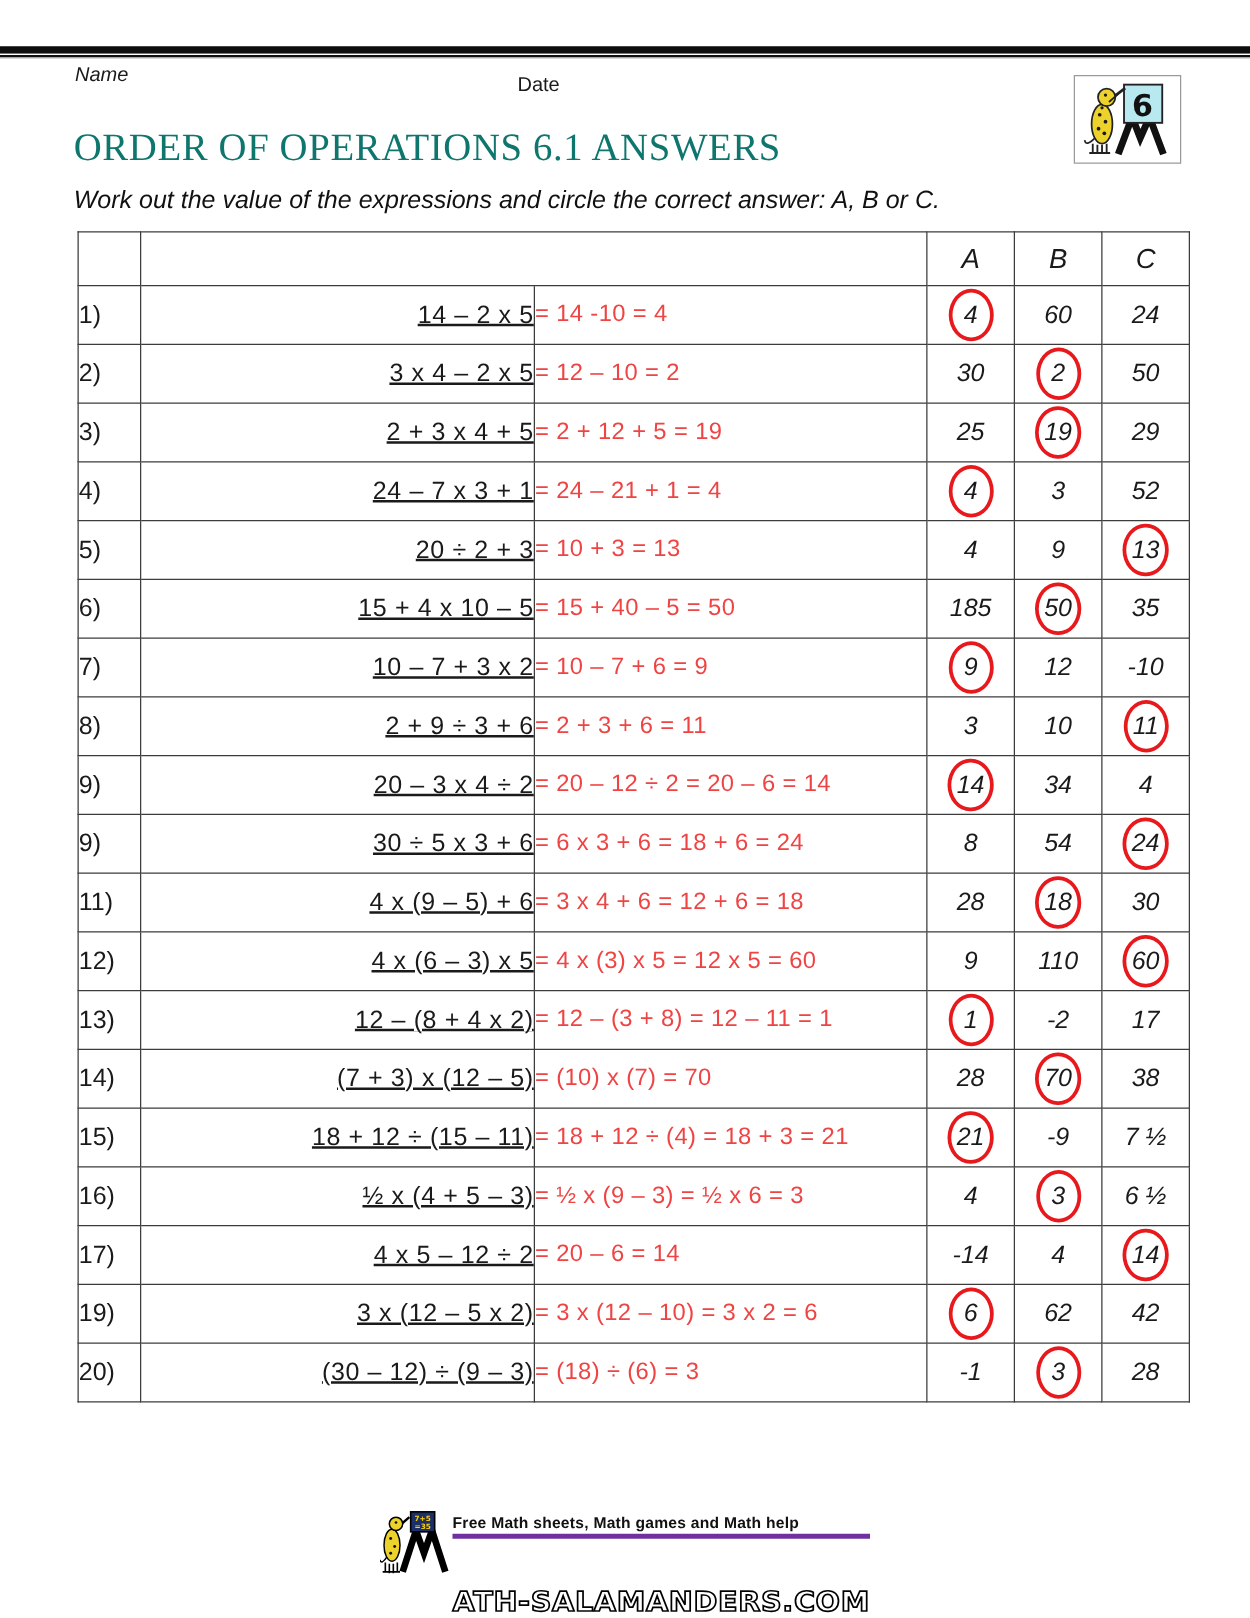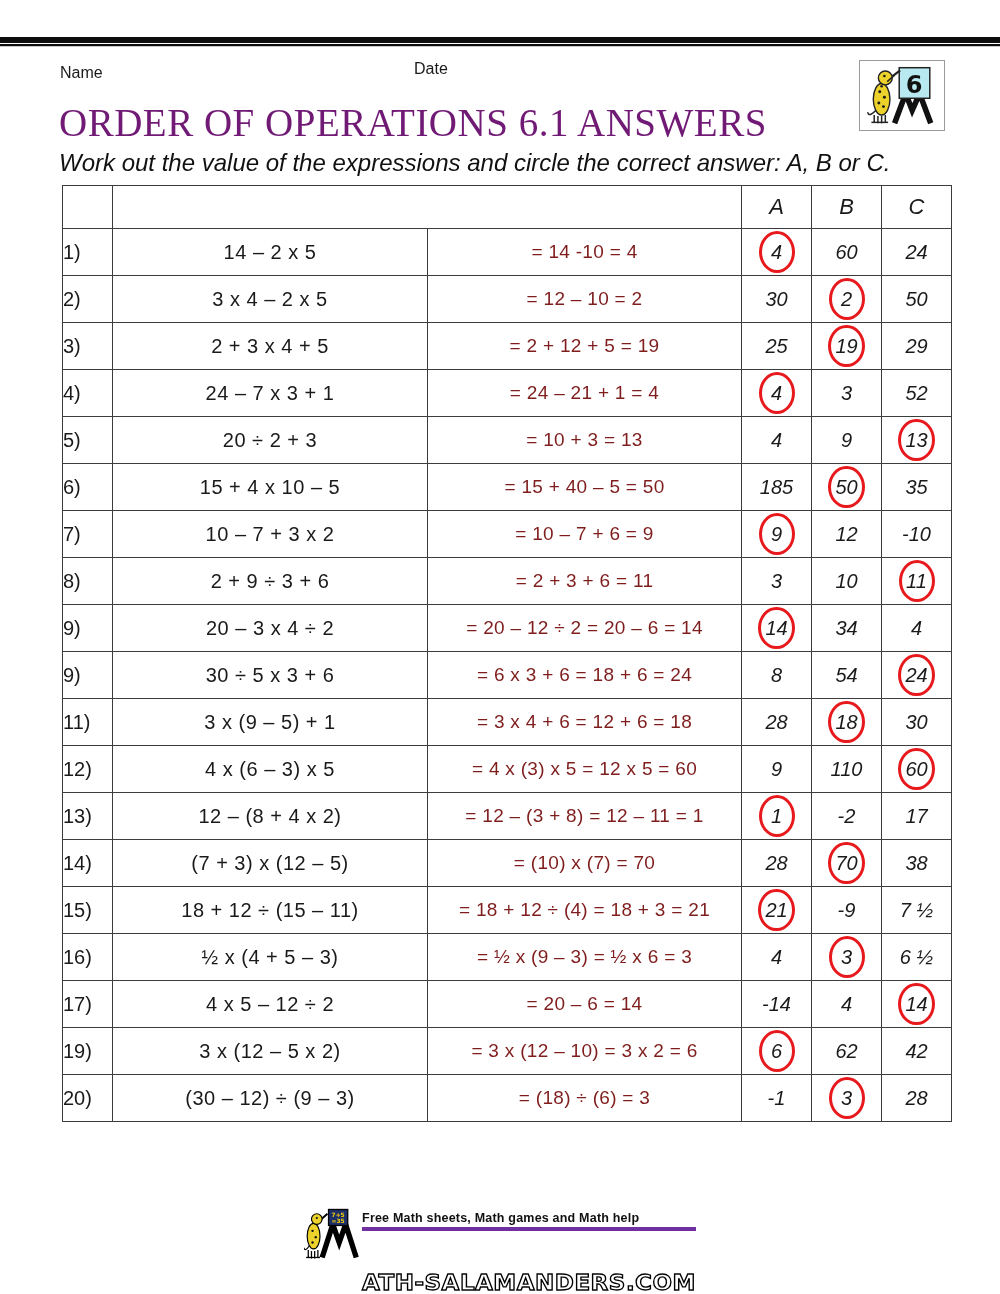--- a/index.html
+++ b/index.html
@@ -7,55 +7,55 @@
     width:1000px;height:1294px;position:relative;background:#ffffff;
     font-family:"Liberation Sans",sans-serif;color:#1a1a1a;overflow:hidden;
   }
   
   .top-bar{position:absolute;top:37px;left:0;width:1000px;}
   .bar-thick{height:6px;background:#0d0d0d;}
   .bar-gap{height:1px;background:#ffffff;}
   .bar-thin{height:2px;background:#0d0d0d;}
   .bar-gray{height:1px;background:#c9c9c9;}
 
-  .name-label{position:absolute;top:64px;left:60px;font-size:16px;}
+  .name-label{position:absolute;top:52px;left:60px;font-size:16px;font-style:italic;}
   .date-label{position:absolute;top:60px;left:414px;font-size:16px;text-align:right;}
 
   
   .logo-box{
     position:absolute;top:60px;left:859px;width:84px;height:69px;
     border:1px solid #9a9a9a;background:#fff;display:flex;align-items:center;justify-content:center;
   }
 
   
   .page-title{
     position:absolute;top:100px;left:59px;
-    font-family:"Liberation Serif",serif;font-size:39px;letter-spacing:0.5px;
-    color:#701a75;white-space:nowrap;
+    font-family:"Liberation Serif",serif;font-size:31px;letter-spacing:0.5px;
+    color:#0f766e;white-space:nowrap;
   }
   .instruction{
-    position:absolute;top:149px;left:59px;font-size:24px;font-style:italic;color:#111;
+    position:absolute;top:149px;left:59px;font-size:20px;font-style:italic;color:#111;
     white-space:nowrap;
   }
 
   
   table.sheet{
     position:absolute;top:185px;left:62px;width:890px;
     border-collapse:collapse;table-layout:fixed;
   }
   table.sheet th,table.sheet td{border:1px solid #3c3c3c;padding:0;vertical-align:middle;}
   col.c-num{width:50px;}
   col.c-expr{width:315px;}
   col.c-sol{width:314px;}
   col.c-ans{width:70px;}
   thead th{height:42px;font-style:italic;font-weight:normal;font-size:22px;text-align:center;}
   tbody td{height:46px;}
   td.num{font-size:20px;padding-left:8px;text-align:left;}
-  td.expr{font-size:20px;padding-left:12px;text-align:center;letter-spacing:0.5px;}
-  td.sol{font-size:19px;padding-left:10px;text-align:center;color:#7f1d1d;letter-spacing:0.3px;}
+  td.expr{font-size:20px;padding-left:12px;text-align:right;letter-spacing:0.5px;text-decoration:underline;}
+  td.sol{font-size:19px;padding-left:10px;text-align:left;color:#ef4444;letter-spacing:0.3px;}
   td.ans{font-style:italic;font-size:20px;text-align:center;}
   .ansv{display:inline-flex;align-items:center;justify-content:center;min-width:36px;height:42px;box-sizing:border-box;}
   .ansv.circled{
     border:3.5px solid #e8191c;border-radius:50%;padding:0 4px;
   }
 
   
   .footer{
     position:absolute;top:1205px;left:0;width:1000px;
     display:flex;justify-content:center;align-items:flex-start;
@@ -215,21 +215,21 @@
       <tr>
     <td class="num">9)</td>
     <td class="expr">30 ÷ 5 x 3 + 6</td>
     <td class="sol">= 6 x 3 + 6 = 18 + 6 = 24</td>
     <td class="ans"><span class="ansv">8</span></td>
     <td class="ans"><span class="ansv">54</span></td>
     <td class="ans"><span class="ansv circled">24</span></td>
   </tr>
       <tr>
     <td class="num">11)</td>
-    <td class="expr">3 x (9 – 5) + 1</td>
+    <td class="expr">4 x (9 – 5) + 6</td>
     <td class="sol">= 3 x 4 + 6 = 12 + 6 = 18</td>
     <td class="ans"><span class="ansv">28</span></td>
     <td class="ans"><span class="ansv circled">18</span></td>
     <td class="ans"><span class="ansv">30</span></td>
   </tr>
       <tr>
     <td class="num">12)</td>
     <td class="expr">4 x (6 – 3) x 5</td>
     <td class="sol">= 4 x (3) x 5 = 12 x 5 = 60</td>
     <td class="ans"><span class="ansv">9</span></td>

